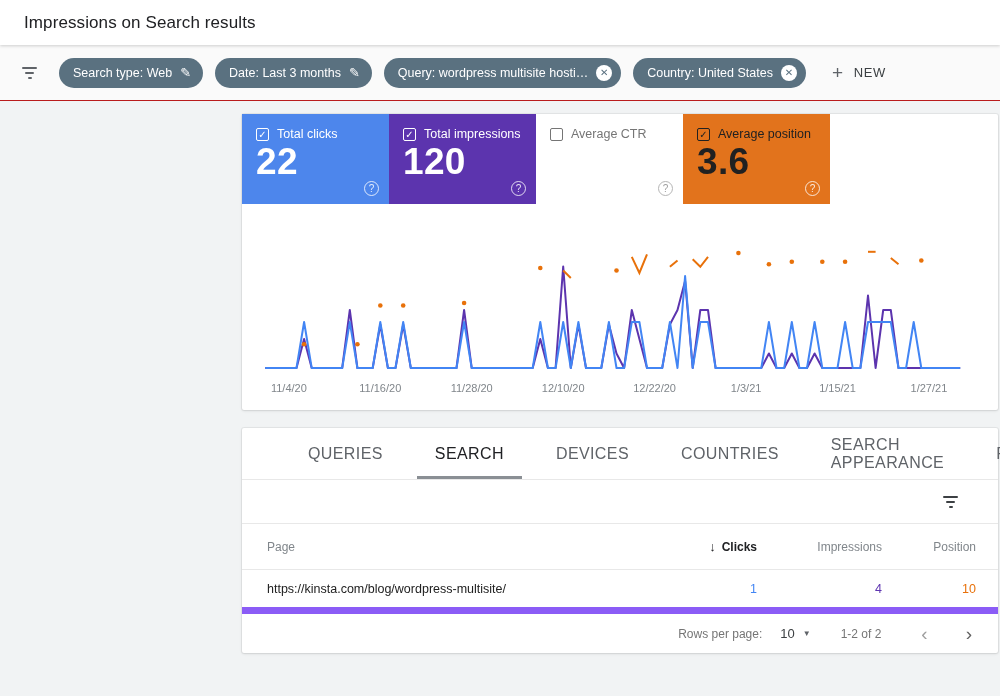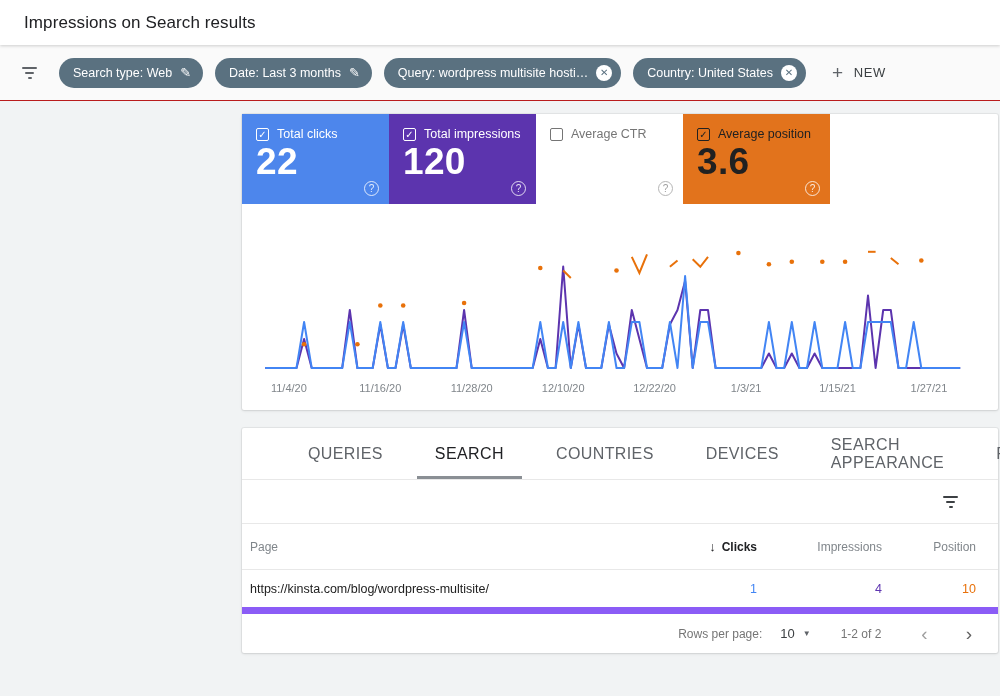--- a/index.html
+++ b/index.html
@@ -59,21 +59,21 @@
     padding-left:40px; }
   .tab { display:flex; align-items:center; padding:0 26px; font-size:16px; letter-spacing:.4px;
     color:#5f6368; font-weight:500; cursor:pointer; position:relative; }
   .tab.active { color:#202124; }
   .tab.active::after { content:""; position:absolute; left:8px; right:8px; bottom:0;
     height:3px; background:#8a8f94; }
   .toolbar { height:44px; border-bottom:1px solid #e8e8e8; display:flex;
     align-items:center; justify-content:flex-end; padding-right:30px; }
   .toolbar .funnel span { background:#3c4043; }
   .thead { display:flex; align-items:center; height:45px; font-size:12px; color:#80868b; }
-  .col-page { flex:1; padding-left:8px; }
+  .col-page { flex:1; padding-left:25px; }
   .col-num  { width:120px; text-align:right; padding-right:6px; }
   .col-impr { width:125px; }
   .col-pos  { width:110px; padding-right:22px; }
   .thead .sortcol { color:#202124; font-weight:700; }
   .thead .arrow { font-weight:400; font-size:13px; margin-right:6px; color:#202124; }
   .trow { display:flex; align-items:center; height:38px; border-top:1px solid #e8e8e8;
     font-size:12.5px; cursor:pointer; }
   .trow .col-page { color:#212121; }
   .v-clicks { color:#4285f4; } .v-impr { color:#5e35b1; } .v-pos { color:#e8710a; }
   .tfoot { display:flex; align-items:center; justify-content:flex-end; height:46px;
@@ -194,22 +194,22 @@
         <text x="585.5" y="172" text-anchor="middle" fill="#80868b" font-size="11">1/15/21</text>
         <text x="676.9" y="172" text-anchor="middle" fill="#80868b" font-size="11">1/27/21</text>
       </svg>
   </div>
 </section>
 
 <section class="card table-card">
   <nav class="tabs">
     <span class="tab">QUERIES</span>
     <span class="tab active">SEARCH</span>
+    <span class="tab">DEVICES</span>
     <span class="tab">COUNTRIES</span>
-    <span class="tab">DEVICES</span>
     <span class="tab">SEARCH APPEARANCE</span>
     <span class="tab">PAGES</span>
   </nav>
 
   <div class="toolbar">
     <span class="funnel">
         <span class="b1"></span>
         <span class="b2"></span>
         <span class="b3"></span>
       </span>

